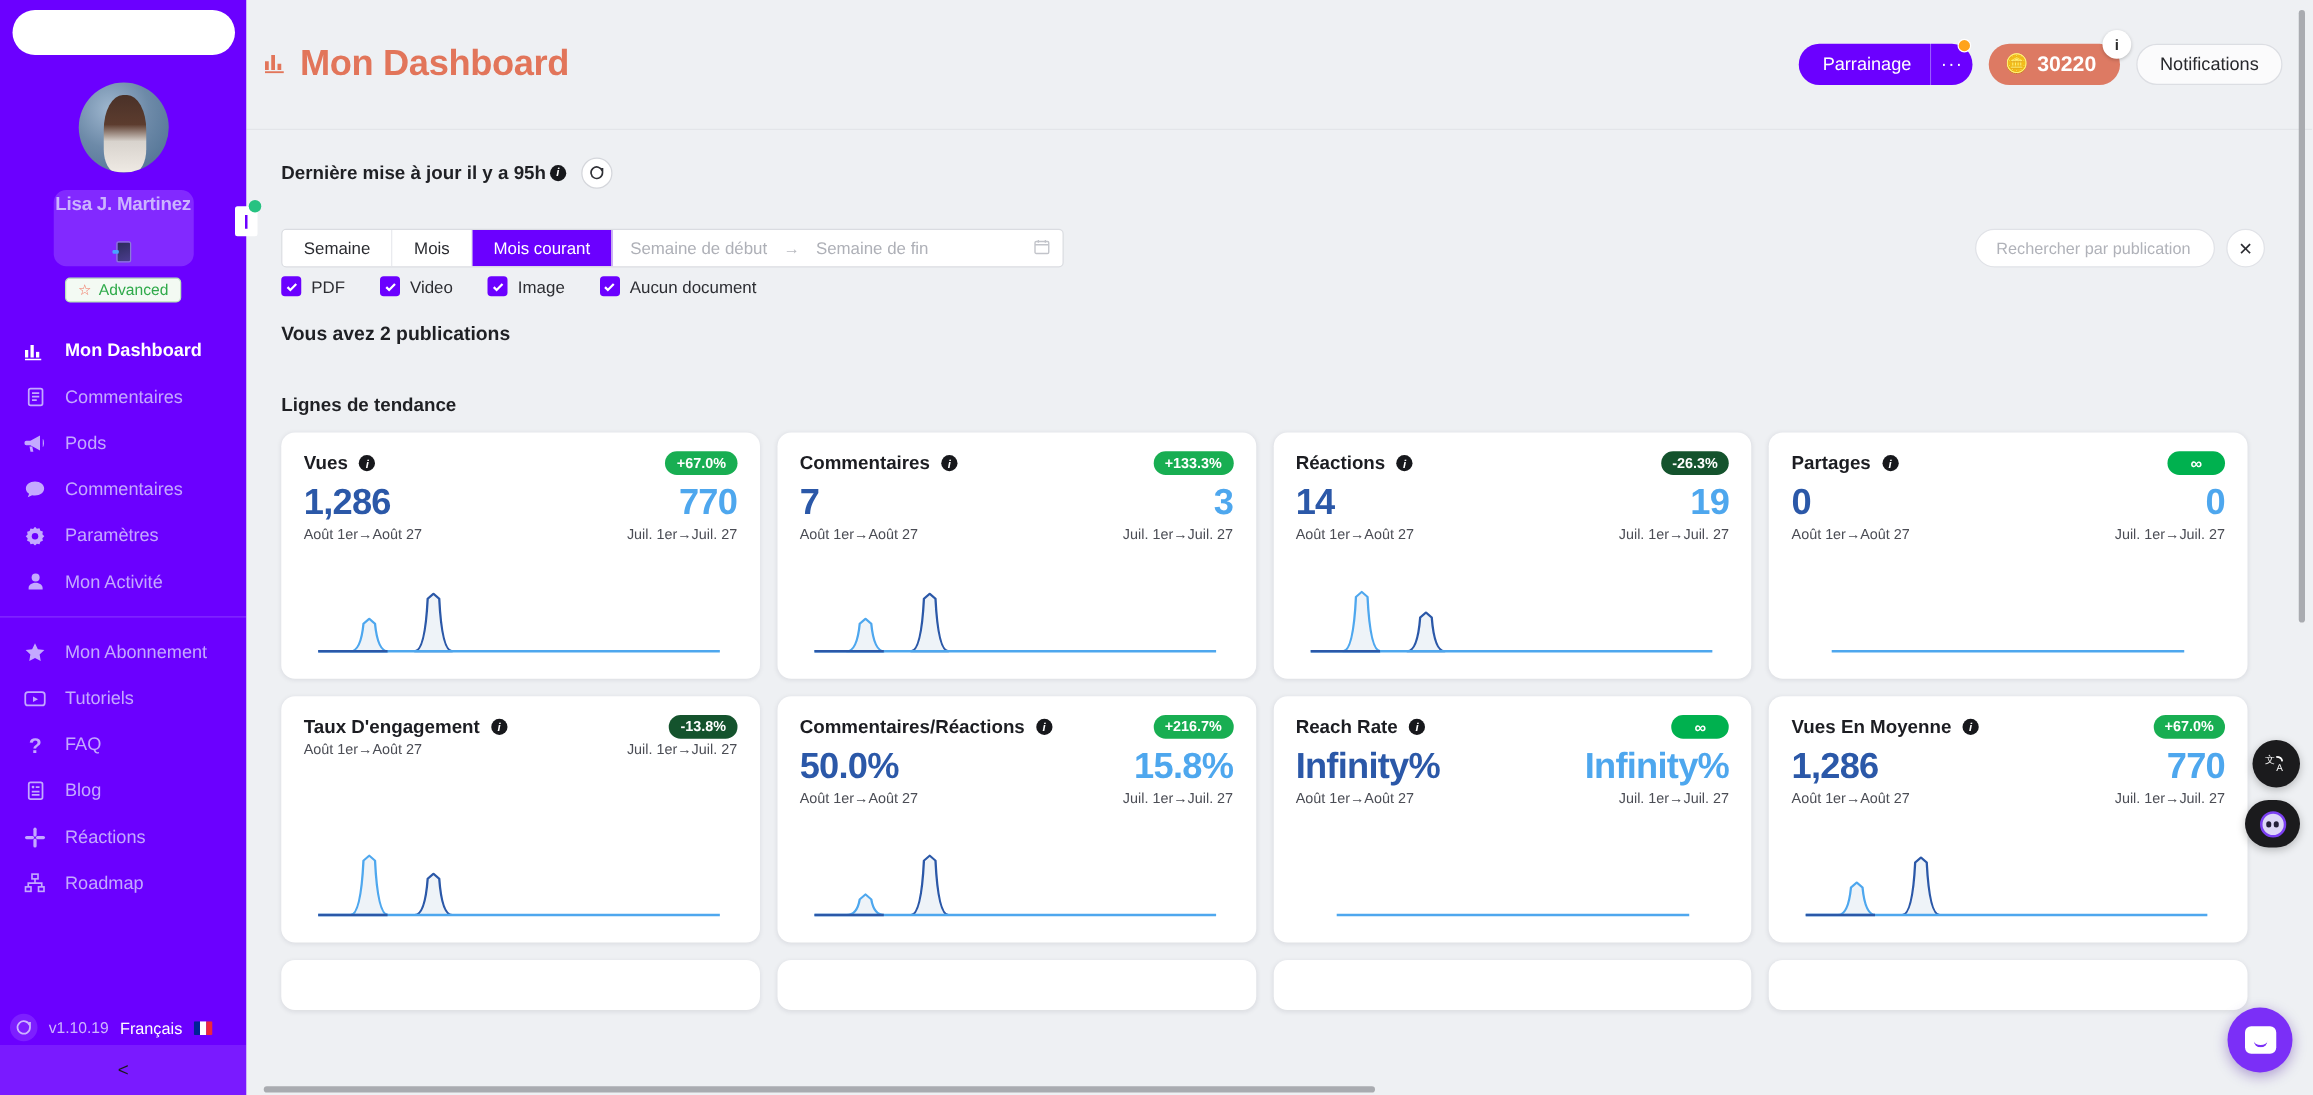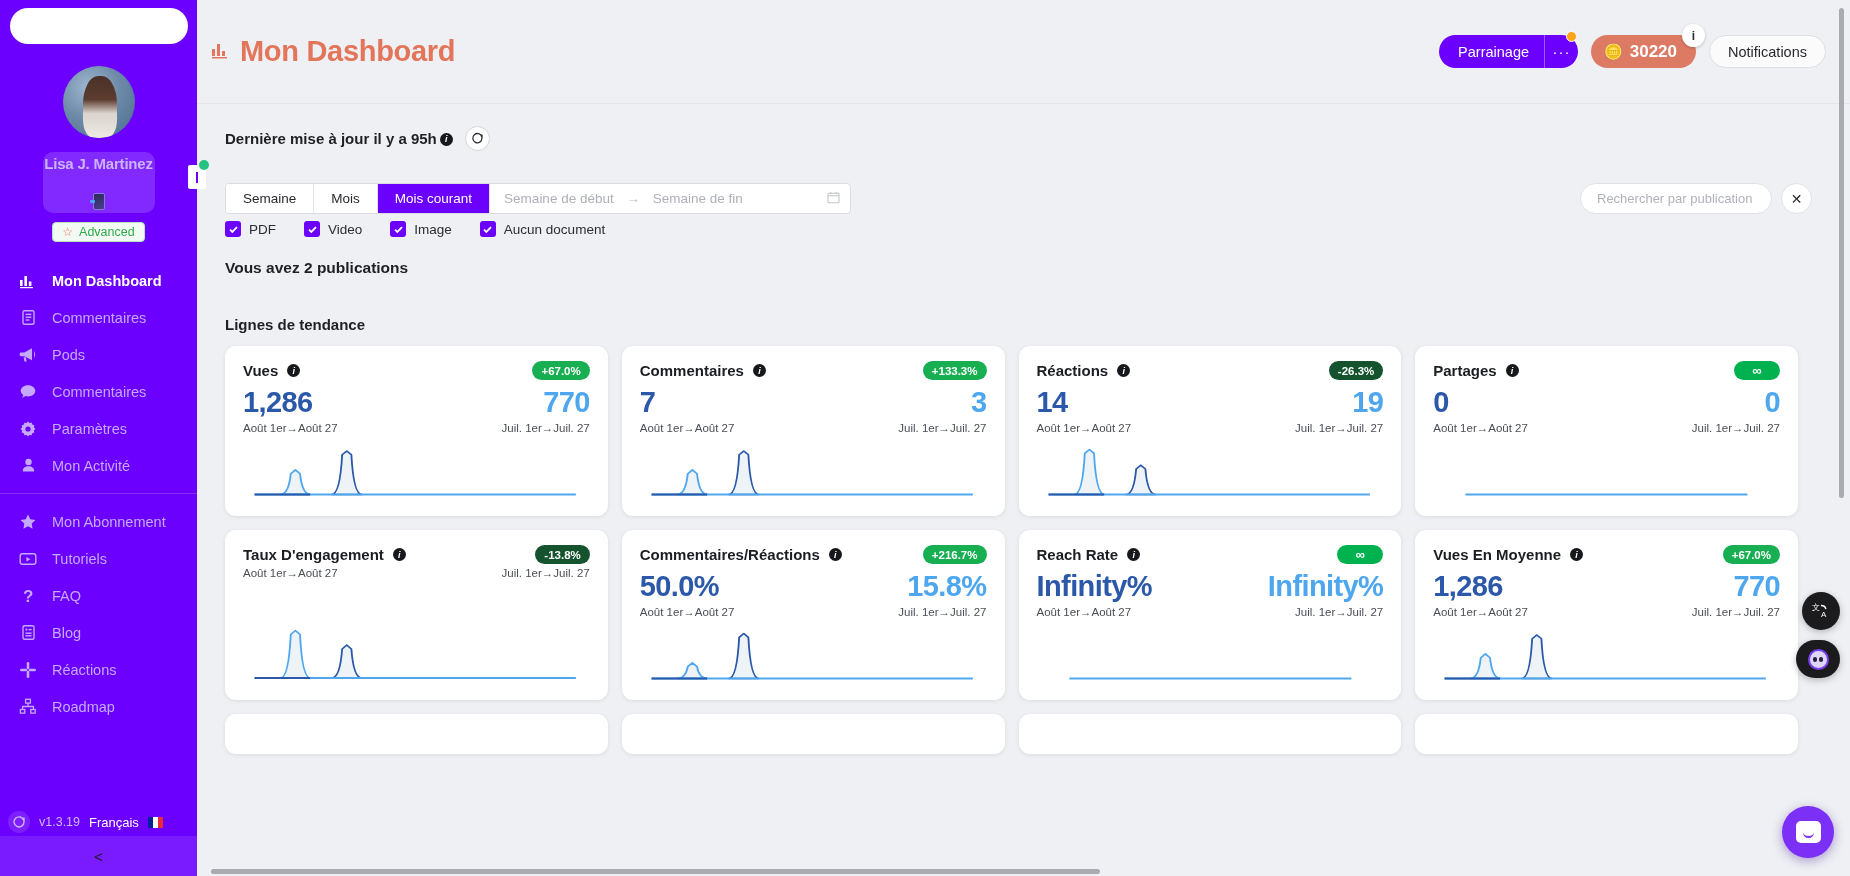--- a/index.html
+++ b/index.html
@@ -240,21 +240,21 @@
   .section-title { margin-top: 39px; font-size: 15px; font-weight: 700; color: #1f2024; padding-left: 14px; }
 
   .cards-grid {
     margin-top: 13px; display: grid;
     grid-template-columns: repeat(4, 1fr);
     gap: 14px; padding: 0 14px;
   }
   .card {
     background: #fff; border-radius: 11px;
     box-shadow: 0 1px 4px rgba(20,25,40,0.09);
-    padding: 15px 18px 14px; height: 170px;
+    padding: 15px 18px 14px; height: 197px;
     display: flex; flex-direction: column; position: relative;
   }
   .card-head { display: flex; align-items: center; justify-content: space-between; }
   .card-title { font-size: 15px; font-weight: 700; color: #1c1d22; display: flex; align-items: center; gap: 6px; }
   .pill {
     border-radius: 11px; padding: 2px 9px; min-width: 46px;
     font-size: 11.5px; font-weight: 700; color: #fff; text-align: center;
     display:flex; align-items:center; justify-content:center; height: 19px;
   }
   .pill.up { background: #18ae52; }
@@ -463,21 +463,21 @@
         <span>Roadmap</span>
       </div>
     </nav>
 
     <div class="sb-footer">
       <div class="sb-refresh">
         <svg width="14" height="14" viewBox="0 0 14 14" fill="none" stroke="#cdb5ff" stroke-width="1.4">
             <path d="M11.7 5.2A5 5 0 1 0 12 7V2.6"></path>
           </svg>
       </div>
-      <span class="sb-ver">v1.3.19</span>
+      <span class="sb-ver">v1.10.19</span>
       <span class="sb-lang">Français</span>
       <span class="sb-flag">
           <i class="b"></i>
           <i class="w"></i>
           <i class="r"></i>
         </span>
     </div>
 
     <div class="sb-collapse-bar">
       <span class="chev">&lt;</span>

